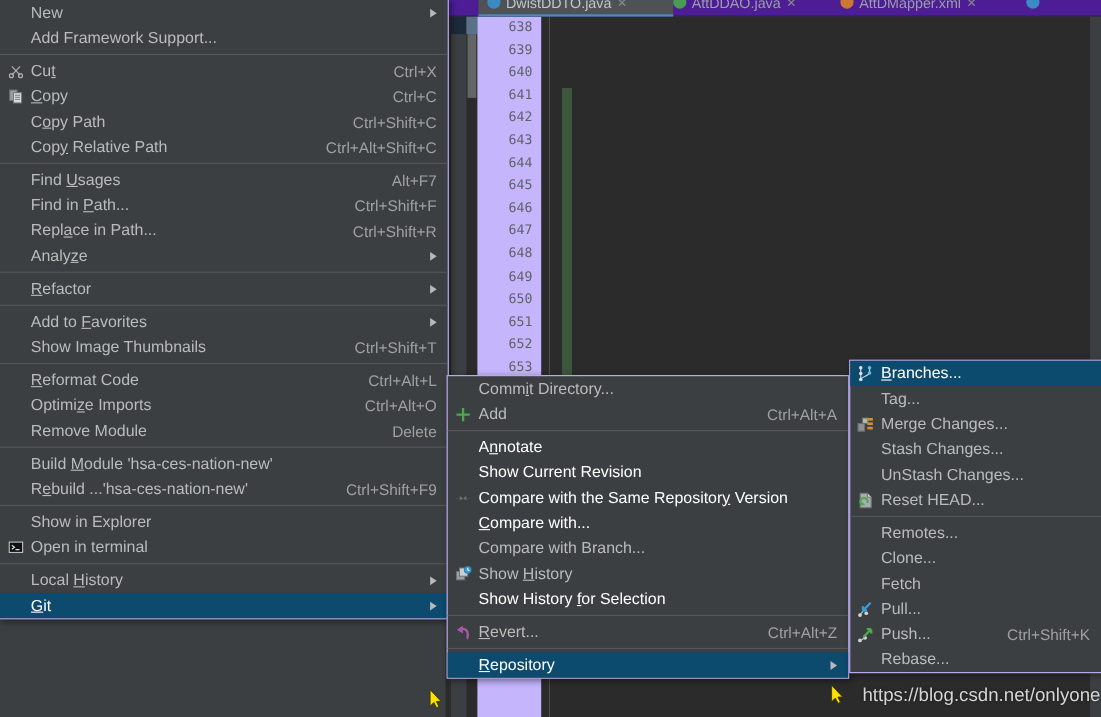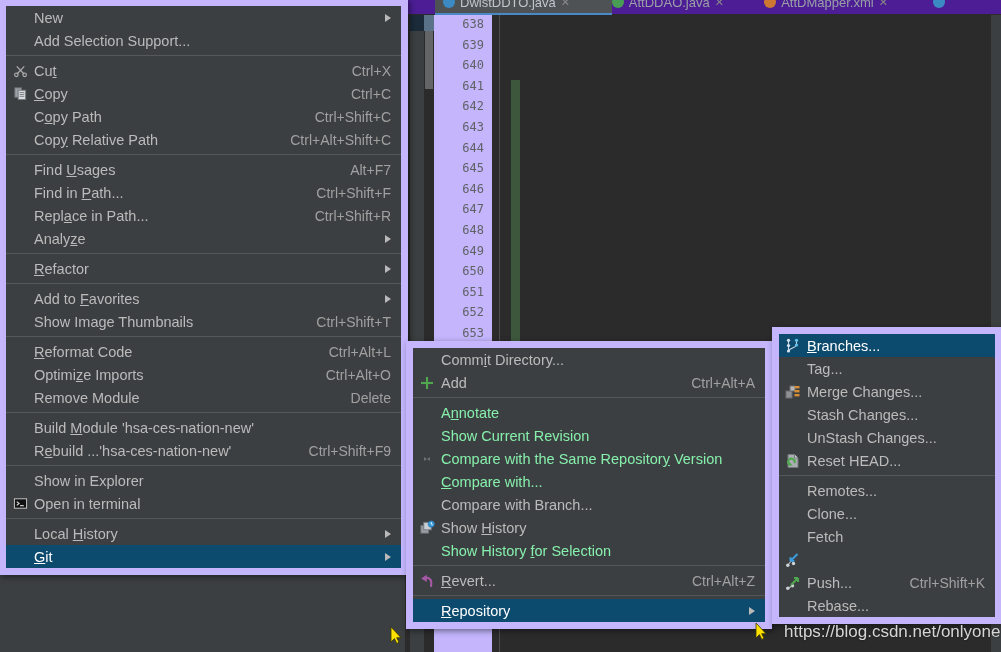--- a/index.html
+++ b/index.html
@@ -46,37 +46,37 @@
   .linenums div { height:20.6px; line-height:20.6px; }
   .gutter-divider { position:absolute; left:499px; top:14px; width:1px; bottom:0; background:#4b4d4e; }
   .vcs-green { position:absolute; left:511px; top:80px; width:9px; height:268px; background:#3c573c; }
   .code-area { position:absolute; left:520px; top:14px; right:10px; bottom:0; background:#2b2b2b; }
   .right-strip { position:absolute; right:0; top:14px; width:10px; bottom:0; background:#3c3f41; }
 
   
   .menu {
     position:absolute;
     background:#3c3f41;
-    border:7px solid #c4b5fd;
+    border:1px solid #c4b5fd;
     box-shadow:2px 2px 6px rgba(0,0,0,0.45);
     padding:0;
     box-sizing:border-box;
   }
   .mi {
     position:relative;
     display:flex; align-items:center;
     height:23px;
     padding:0 10px 0 0;
     color:#bbbbbb;
     font-size:14.5px;
     white-space:nowrap;
     box-sizing:border-box;
   }
   .mi.selected { background:#0c4a6e; color:#ffffff; }
-  .mi.disabled { color:#86efac; }
+  .mi.disabled { color:#ffffff; }
   .mi .ico {
     width:28px; min-width:28px; height:16px;
     display:flex; align-items:center; justify-content:center;
     flex:none;
   }
   .mi .lbl { flex:1 1 auto; overflow:hidden; text-overflow:ellipsis; }
   .mi .lbl u { text-decoration:underline; }
   .mi .accel { color:#a0a0a0; padding-left:24px; font-size:14px; }
   .mi .arrow {
     width:0; height:0; margin-left:16px;
@@ -163,21 +163,21 @@
     </div>
 
   <div class="menu" id="menu-context">
       <div class="mi">
         <span class="ico"></span>
         <span class="lbl">New</span>
         <span class="arrow"></span>
       </div>
       <div class="mi">
         <span class="ico"></span>
-        <span class="lbl">Add Selection Support...</span>
+        <span class="lbl">Add Framework Support...</span>
       </div>
       <div class="sep"></div>
       <div class="mi">
         <span class="ico">
           <svg width="15" height="15" viewBox="0 0 16 16">
             <g stroke="#b0b0b0" stroke-width="1.2" fill="none">
               <line x1="4" y1="3.5" x2="12" y2="12"></line>
               <line x1="12" y1="3.5" x2="4" y2="12"></line>
               <circle cx="3.6" cy="12.6" r="1.9"></circle>
               <circle cx="12.4" cy="12.6" r="1.9"></circle>
@@ -451,20 +451,21 @@
         <span class="ico">
           <svg width="16" height="16" viewBox="0 0 16 16">
             <g stroke="#b9bdc0" stroke-width="1.1" fill="none">
               <path d="M3,13 L6,9"></path>
             </g>
             <circle cx="2.8" cy="13.2" r="1.7" fill="#cfd4d8"></circle>
             <circle cx="8.5" cy="11.5" r="1.7" fill="#cfd4d8"></circle>
             <path d="M12.5,2 L5.5,9 M5.5,9 L5.5,5.2 M5.5,9 L9.3,9" stroke="#3b9ad9" stroke-width="2.1" fill="none"></path>
           </svg>
         </span>
+        <span class="lbl">Pull...</span>
       </div>
       <div class="mi">
         <span class="ico">
           <svg width="16" height="16" viewBox="0 0 16 16">
             <circle cx="2.8" cy="13.2" r="1.7" fill="#cfd4d8"></circle>
             <circle cx="7.5" cy="10.8" r="1.7" fill="#cfd4d8"></circle>
             <path d="M4,13 L6.5,11" stroke="#b9bdc0" stroke-width="1.1"></path>
             <path d="M6,10 L13,3 M13,3 L9,3 M13,3 L13,7" stroke="#4fa84f" stroke-width="2.1" fill="none"></path>
           </svg>
         </span>

